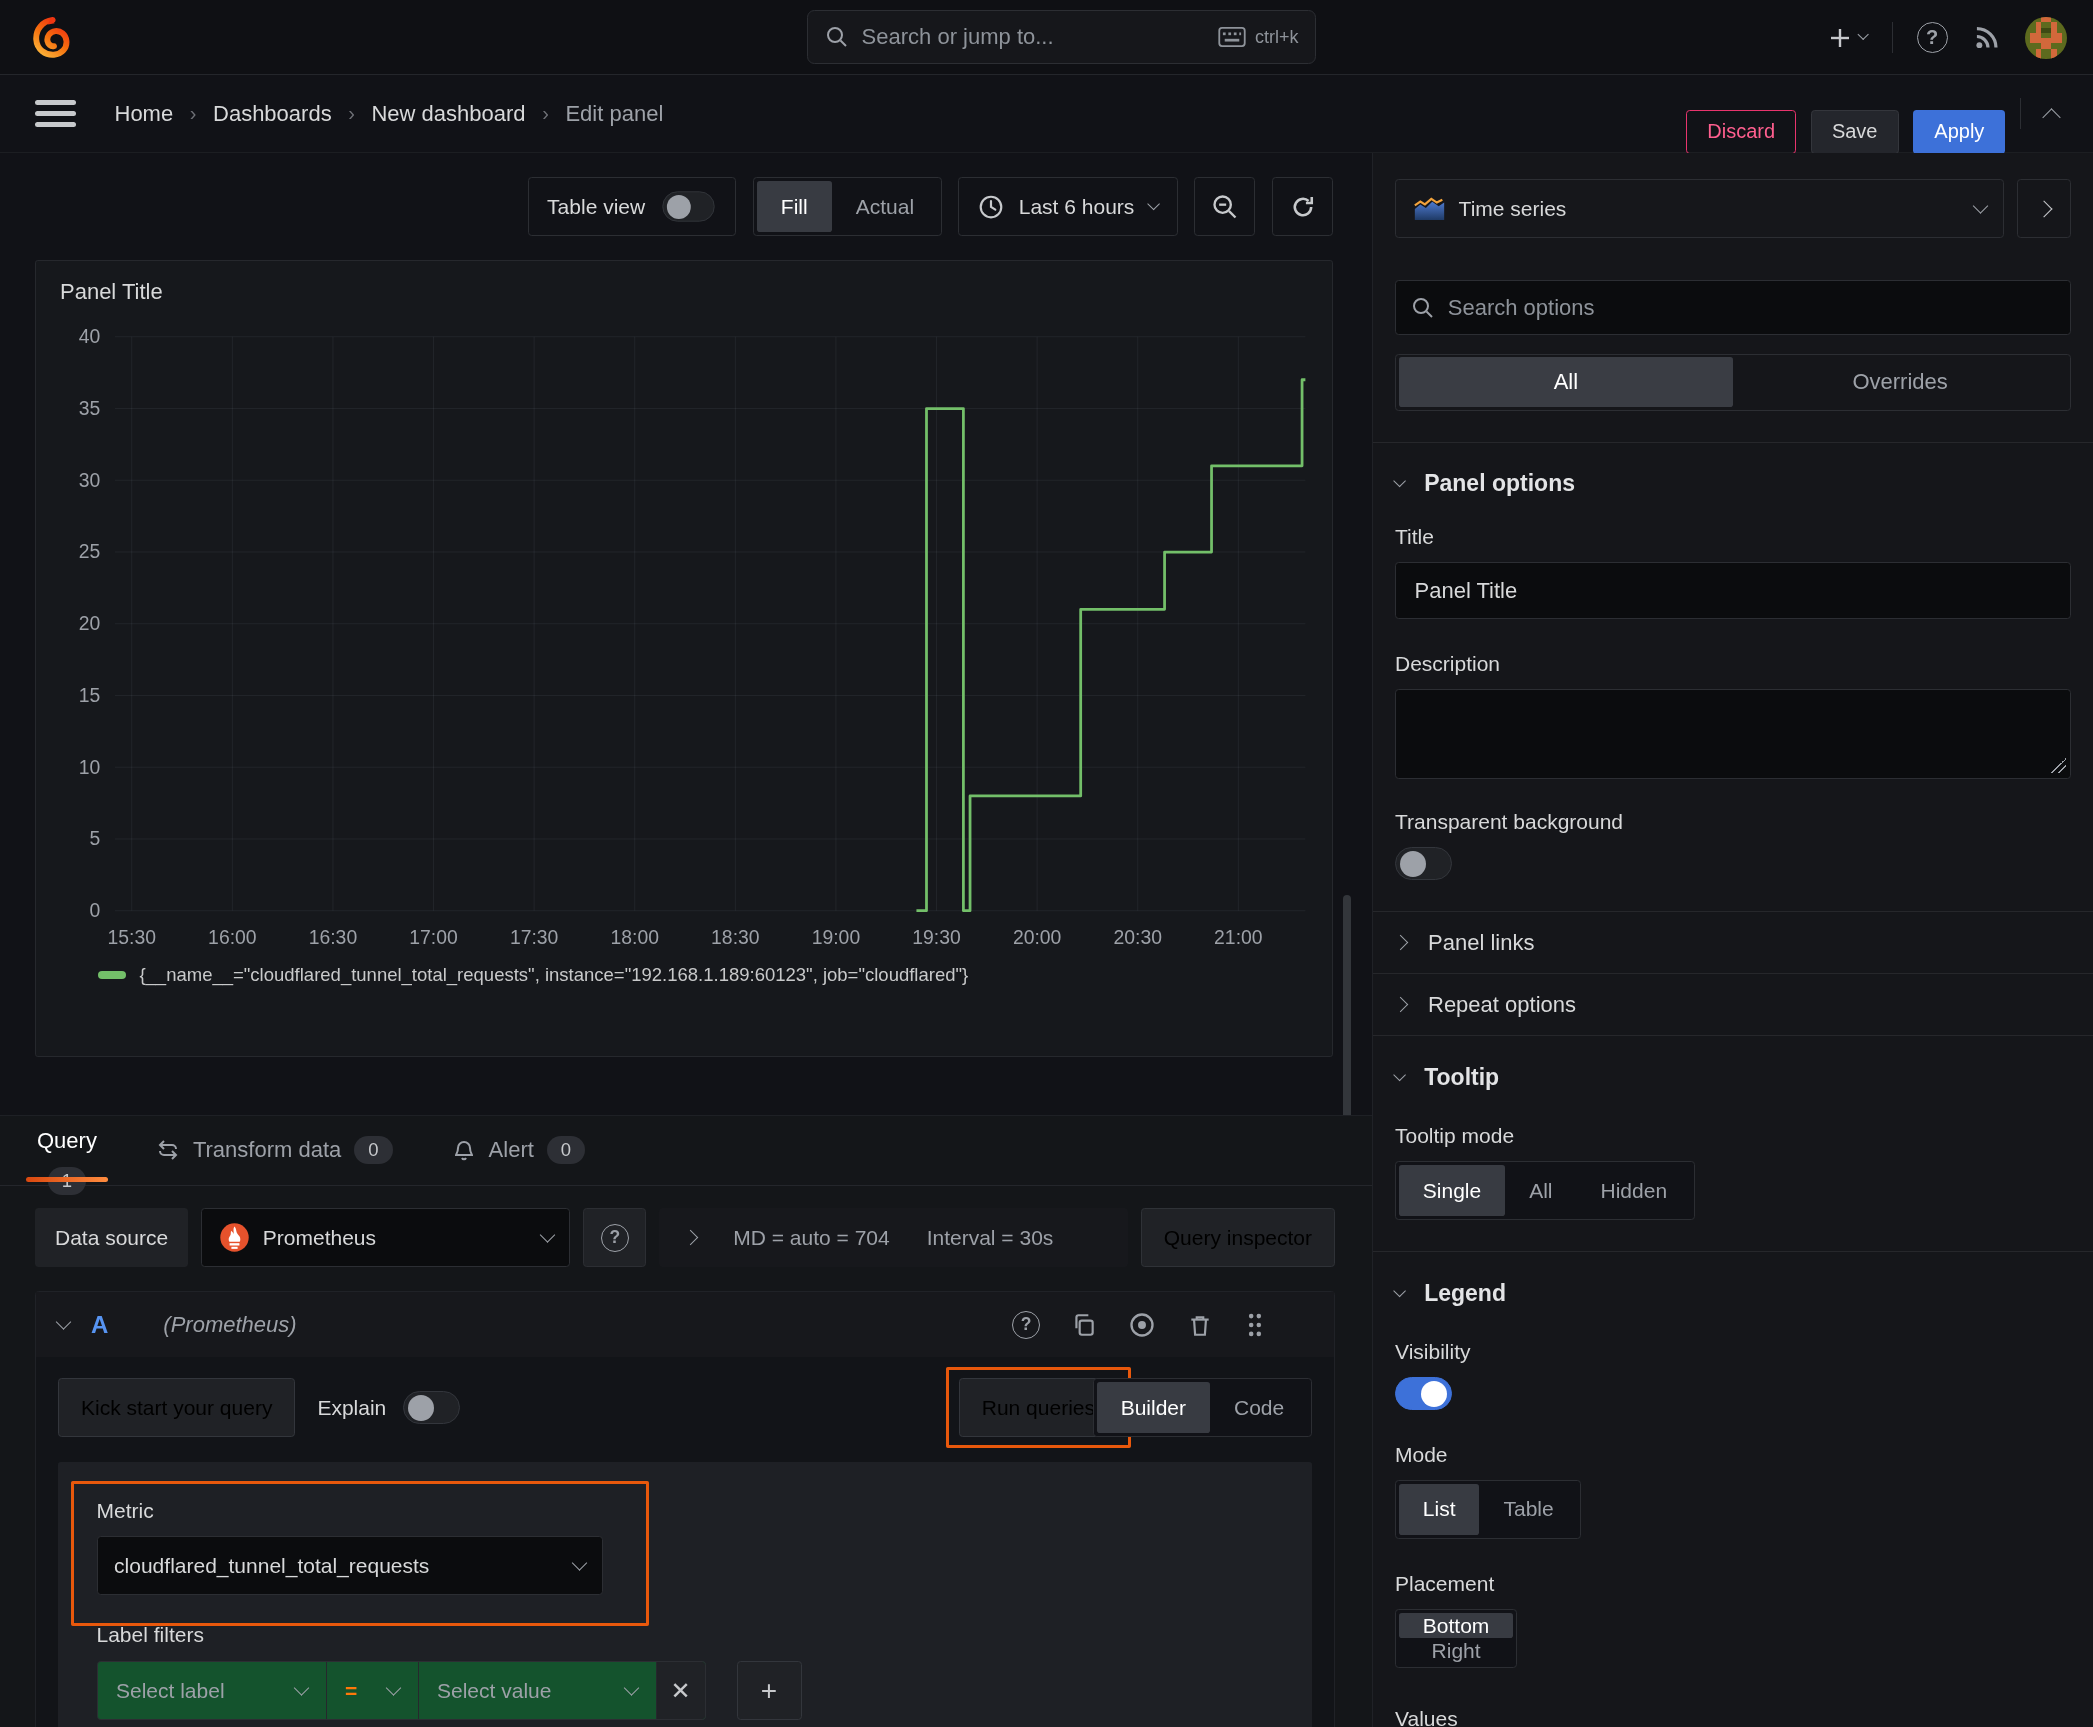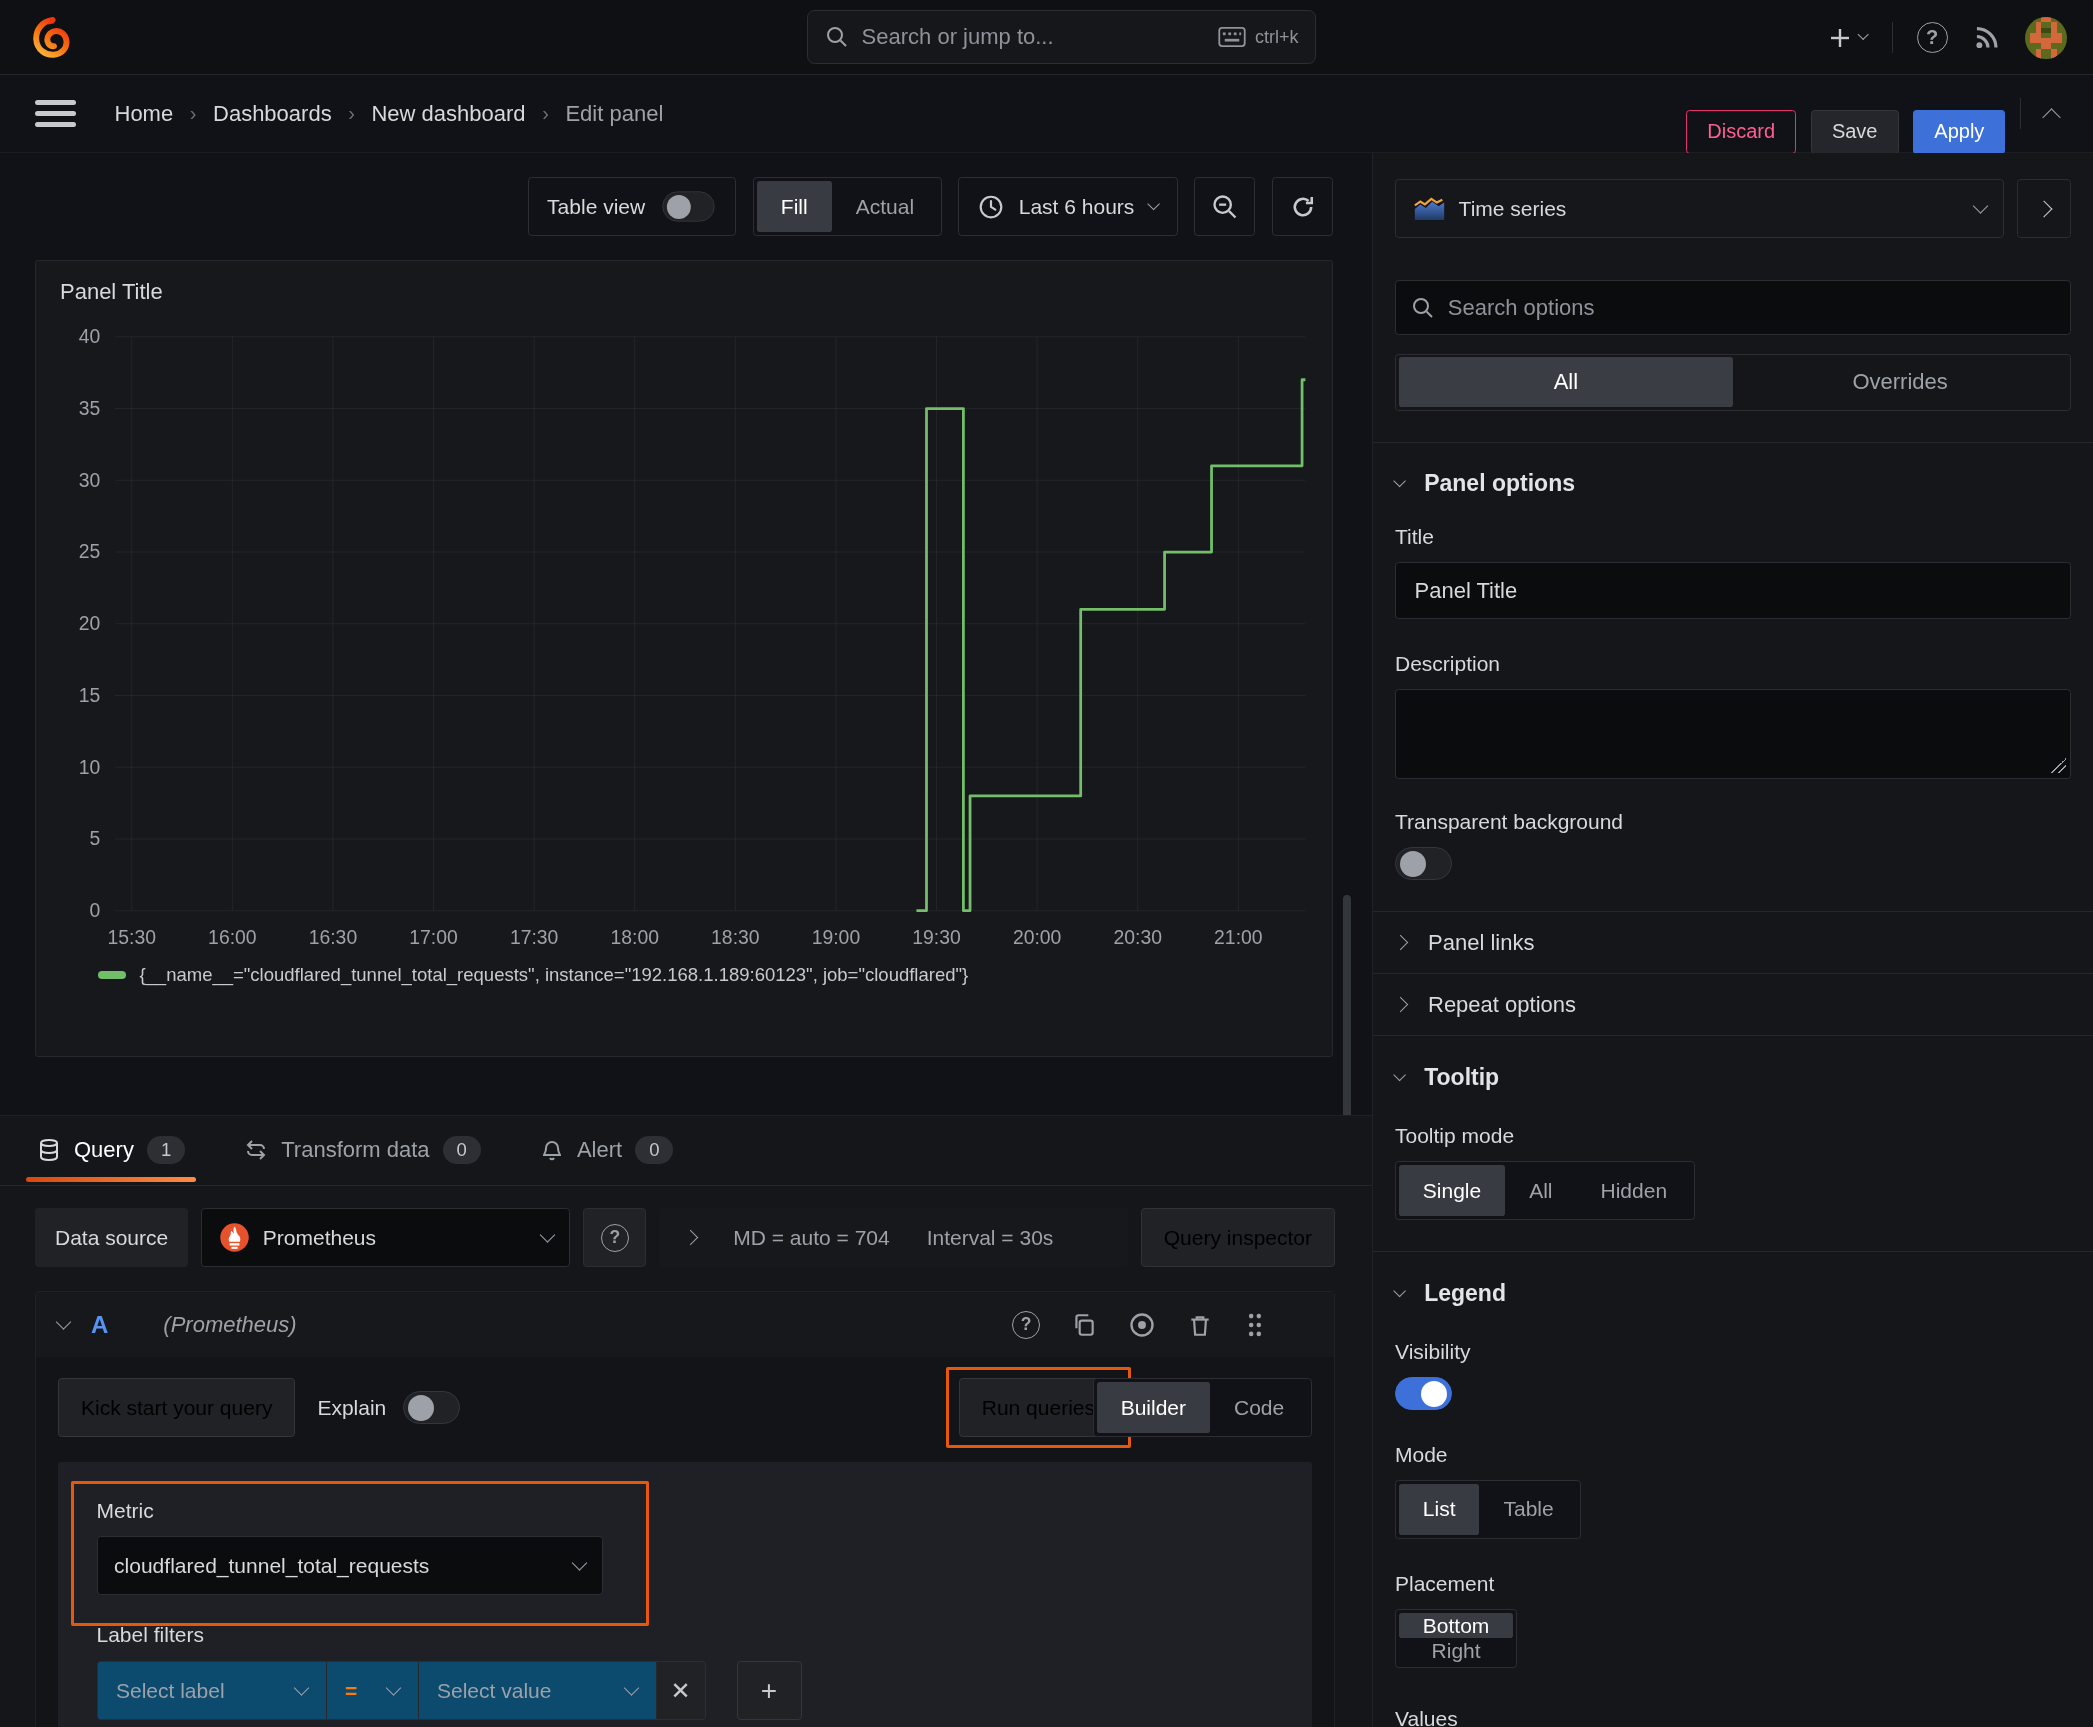--- a/index.html
+++ b/index.html
@@ -66,21 +66,21 @@
 
   
   .hscroll { position:absolute; left:499px; top:923px; width:375px; height:11px; border-radius:5.5px; background:#34373c; }
   .vscroll { position:absolute; left:1343px; top:742px; width:8.3px; height:827px; border-radius:4.6px; background:#33363b; }
 
   
   .bottom-pane { position:absolute; left:0; right:0; top:949px; bottom:0; background:#141619; border-top:0.9px solid #1e2025; }
   .tabs { display:flex; align-items:flex-end; gap:59px; padding:0 37px; height:70px; border-bottom:0.9px solid #24262b; }
   .tab { display:flex; align-items:center; gap:13px; height:70px; position:relative; font-size:22px; color:#9da1a8; cursor:pointer; }
   .tab .cnt { background:#2d2f35; color:#c7c9cc; border-radius:922px; font-size:18.5px; padding:2.8px 14px; }
-  .tab.active { color:#fff; }
+  .tab.active { color:#fff;flex-direction:column; }
   .tab.active::after { content:""; position:absolute; left:-11px; right:-11px; bottom:2.8px; height:5.5px; border-radius:2.8px;
     background:linear-gradient(90deg,#d9480f,#ff8c3f); }
   .tab svg { color:#9da1a8; }
   .tab.active svg { color:#d8d9da; }
 
   .ds-row { display:flex; align-items:center; gap:13px; margin:22px 37px 0 35px; }
   .ds-label { height:59px; background:#202226; border-radius:3.7px; display:flex; align-items:center; padding:0 20px; font-size:21px; }
   .select { height:59px; background:#0b0c0e; border:0.9px solid #2c2e33; border-radius:3.7px; display:flex;
     align-items:center; padding:0 16.6px; gap:13px; font-size:21px; color:#d8d9da; cursor:pointer; }
   .select .chev { margin-left:auto; }
@@ -106,21 +106,21 @@
     align-items:center; padding:0 22px; font-size:21px; cursor:pointer; }
   .explain { display:flex; align-items:center; gap:16.6px; font-size:21px; color:#d8d9da; }
   .run-wrap { margin-left:auto; position:relative; }
   .annotation { position:absolute; border:3.7px solid #e8580c; border-radius:1.8px; pointer-events:none; }
   .metric-panel { margin-top:24px; background:#1e2025; border-radius:2.8px; padding:24px 20px 33px 20px; }
   .field-label { font-size:21px; color:#d8d9da; }
   .metric-box { position:relative; display:inline-block; padding:13px 46px 22px 18.5px; }
   .metric-select { margin-top:13px; width:506px; }
   .filters { margin-top:5.5px; padding-left:18.5px; }
   .filter-row { display:flex; align-items:center; margin-top:14.8px; }
-  .fgroup { display:flex; align-items:stretch; background:#0c4a6e; border:0.9px solid #2c2e33; border-radius:3.7px; overflow:hidden; }
+  .fgroup { display:flex; align-items:stretch; background:#14532d; border:0.9px solid #2c2e33; border-radius:3.7px; overflow:hidden; }
   .fcell { display:flex; align-items:center; gap:14.8px; padding:0 18.5px; height:57px; font-size:21px; color:#9da1a8; cursor:pointer; border-right:0.9px solid #26282d; }
   .fcell .op { color:#ff780a; font-weight:bold; }
   .fx { width:48px; height:57px; background:#202226; display:flex; align-items:center; justify-content:center;
     font-size:24px; color:#c7c9cc; cursor:pointer; }
   .fplus { width:65px; height:59px; background:#202226; border:0.9px solid #33363c; border-radius:3.7px; margin-left:31px;
     display:flex; align-items:center; justify-content:center; font-size:28px; color:#c7c9cc; cursor:pointer; }
 
   
   .viz-row { margin-top:26px; display:flex; gap:13px; }
   .viz-select { flex:1; }

